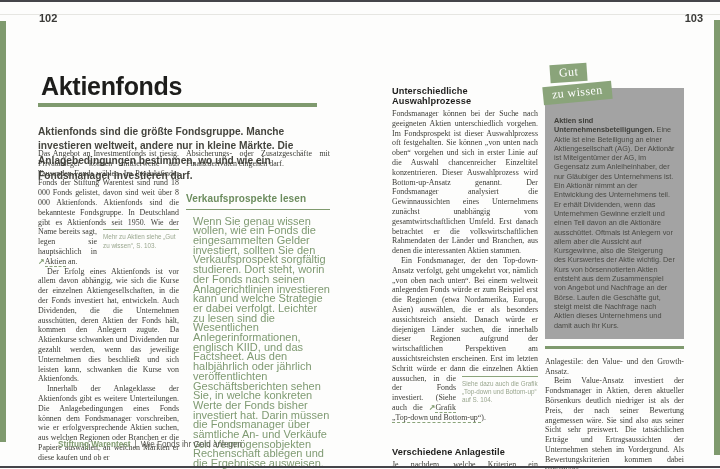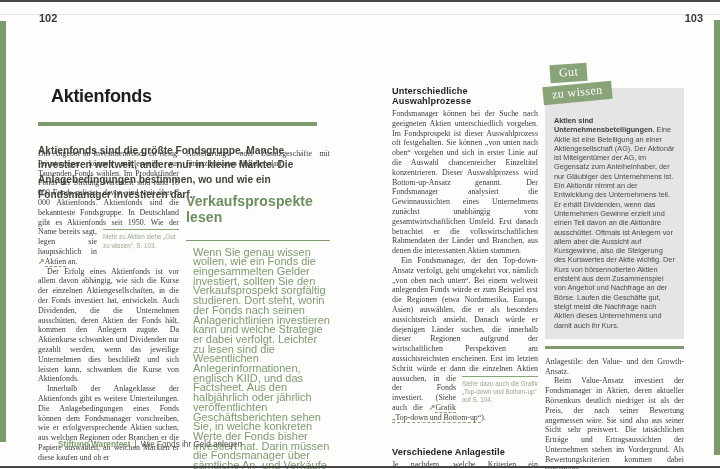--- a/index.html
+++ b/index.html
@@ -15,21 +15,21 @@
   .top-strip { position:absolute; left:0; top:14px; width:720px; height:1px; background:#e6e6e2; }
   .accent-bar { position:absolute; width:6px; background:#7f9a6e; }
   .bar-left  { left:0;  top:21px; height:421px; }
   .bar-right { left:714px; top:20px; height:435px; }
   .page-num { position:absolute; top:12px; font-size:11px; font-weight:bold; color:#39393634; color:#3a3a37; }
   .num-left { left:23px;margin-left:16px; }
   .num-right { right:17px; }
 
   
   .title-block { position:absolute; left:38px; top:70px; width:279px; }
-  h1.chapter { margin:13px; font-size:18px; line-height:26px; font-weight:bold; letter-spacing:-0.3px; color:#1d1d1b; }
+  h1.chapter { margin:3px; font-size:25px; line-height:26px; font-weight:bold; letter-spacing:-0.3px; color:#1d1d1b; }
   .title-rule { height:3.5px; background:#7f9a6e; margin-top:4px; }
   .intro { margin-top:18px; font-size:10.2px; line-height:14.8px; font-weight:bold; color:#45453e; }
 
   
   .col { position:absolute; }
   #col1 { left:38px;  top:149px; width:141px; }
   #col2 { left:186px; top:149px; width:144px; }
   #col3 { left:392px; top:86px;  width:146px; }
   #col4 { left:545px; top:62px;  width:139px; }
 
@@ -51,41 +51,41 @@
   .xref-label { border-bottom:1px dashed #8aa47a; }
 
   .sec-heading {
     margin:0 0 3px 0; font-size:9.2px; font-weight:bold;
     color:#1f1f1d; letter-spacing:0.1px;
   }
   .sec-heading.second { margin-top:24px; }
 
   
   .green-heading {
-    margin-top:24px; padding-bottom:15px;
+    margin-top:24px; padding-bottom:5px;
     border-bottom:1.5px solid #7f9a6e;
-    font-size:14px; font-weight:bold; color:#6d8d5f; letter-spacing:0.1px;
+    font-size:10px; font-weight:bold; color:#6d8d5f; letter-spacing:0.1px;
   }
   .green-text {
     margin:7px 0 0 7px; font-size:11px; line-height:9.7px;
     color:#7f9a72; text-align:left;
   }
 
   
   .tag {
     position:absolute; z-index:2; display:inline-block;
     background:#8aa47a; color:#ffffff;
     font-family:"Liberation Serif", serif; font-size:12px; line-height:14px;
     padding:1px 9px 3px; letter-spacing:0.4px;
   }
   .tag-top    { left:5px;  top:2px;  transform:rotate(-4deg); }
   .tag-bottom { left:-2px; top:22px; transform:rotate(-5.5deg); }
   .info-box {
     position:relative; z-index:1; margin-top:26px;
-    background:#e5e5e5; padding:28px 8px 9px 9px;
+    background:#a3a3a3; padding:28px 8px 9px 9px;
     font-size:7.3px; line-height:9.3px; color:#4a4a45; text-align:left;
   }
   .info-box b { color:#3e3e39; }
   .box-rule { height:3px; background:#7f9a6e; margin-top:7px; }
   .after-box { margin-top:8px; }
 
   
   .footer { position:absolute; left:38px; top:440px; font-size:8.2px; color:#55544e;padding-left:20px; }
   .footer .brand { color:#7f9a6e; font-weight:bold; }
   .footer .sep { margin:0 4px; color:#55544e; }

